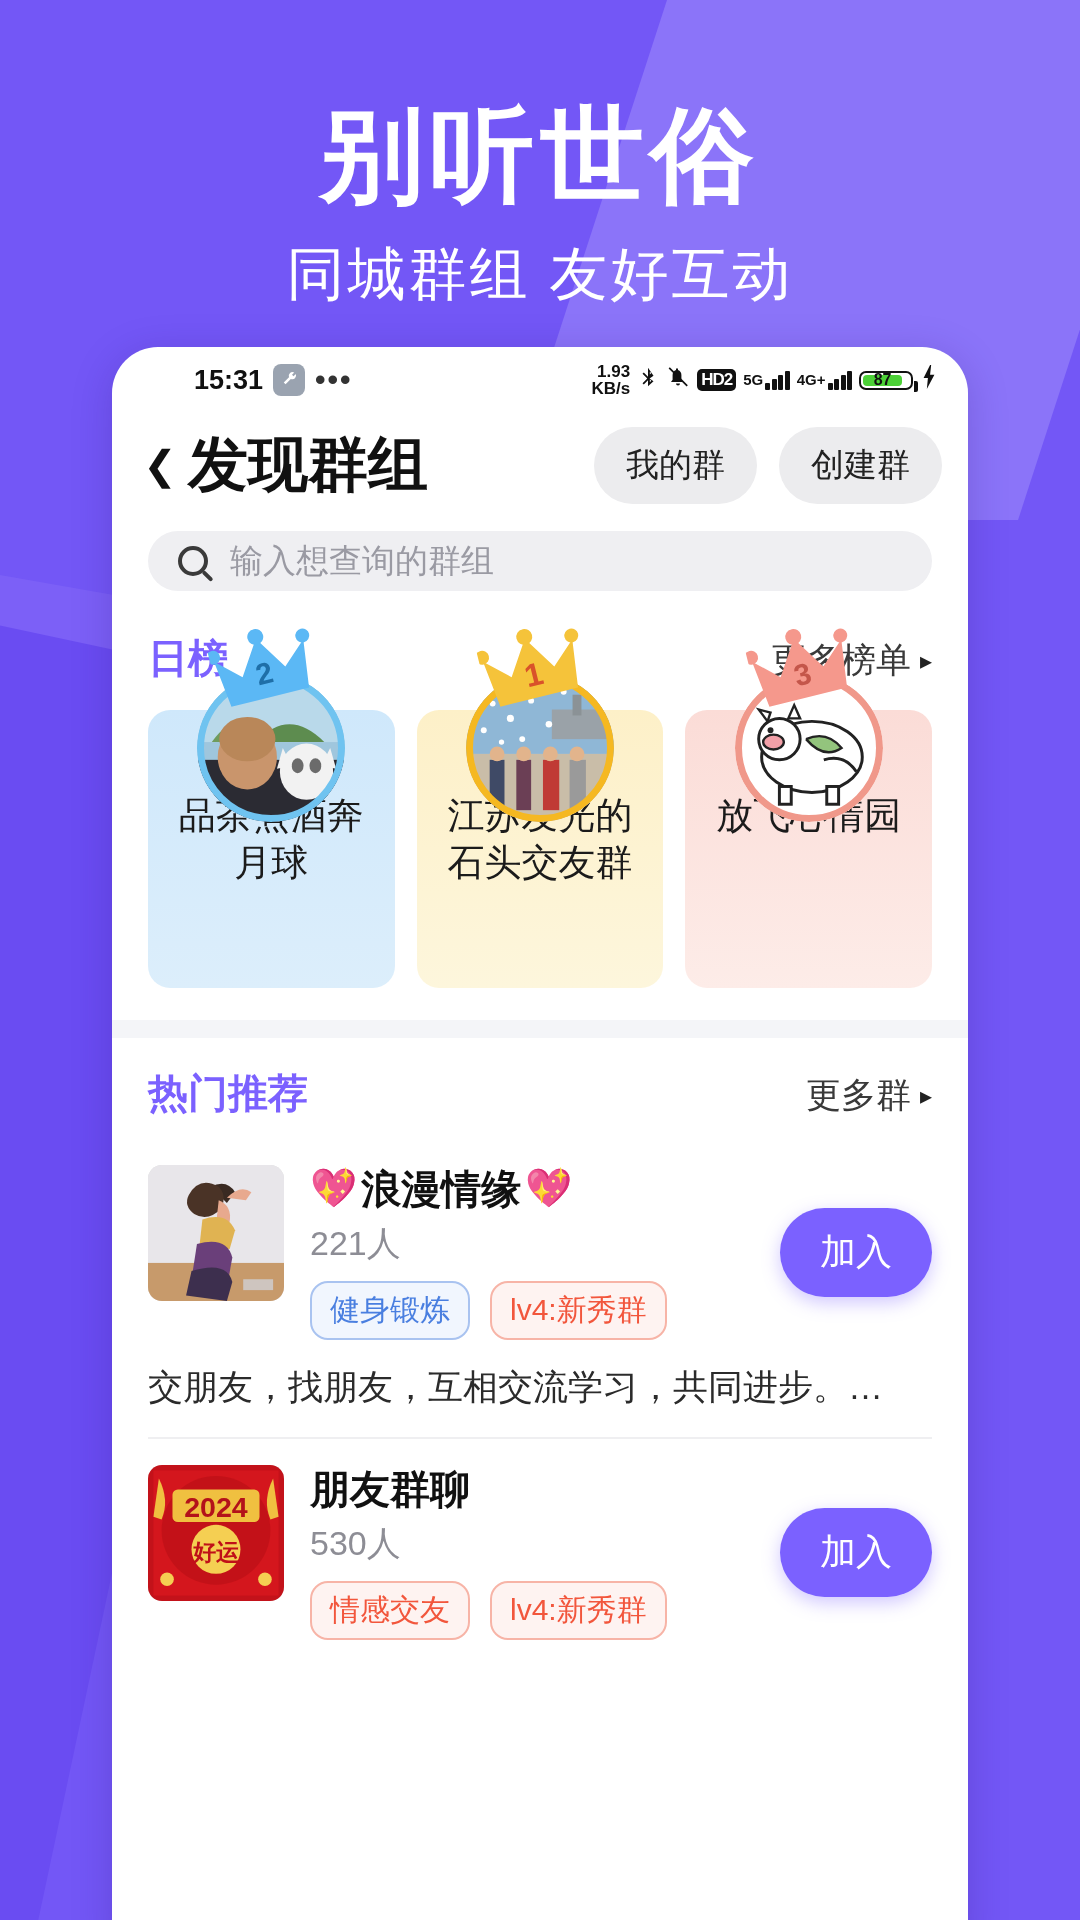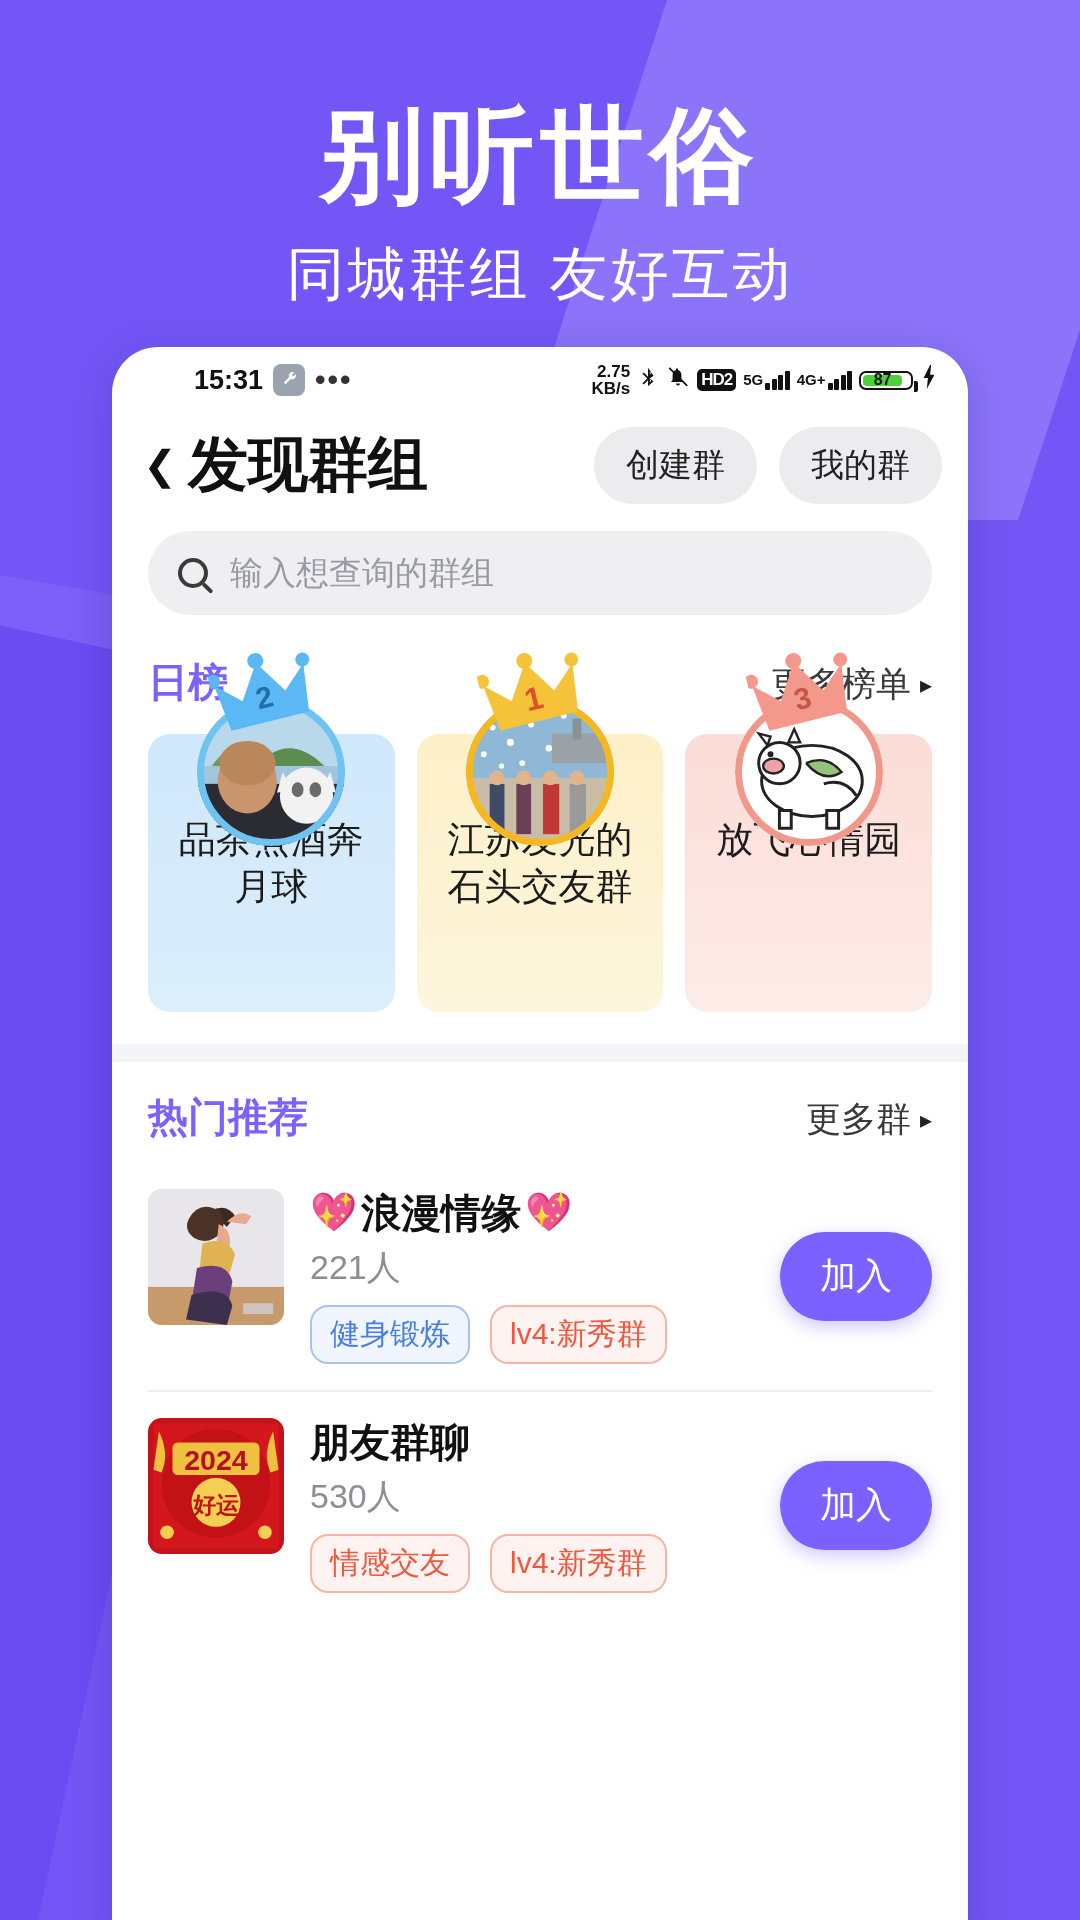--- a/index.html
+++ b/index.html
@@ -97,21 +97,21 @@
   #page-title { font-size:60px; font-weight:700; color:#111; margin-left:8px; }
   #header-actions { margin-left:auto; display:flex; gap:22px; }
   .pill {
     background:#ECECEE; color:#222; font-size:33px;
     padding:16px 32px; border-radius:44px; white-space:nowrap;
   }
 
   
   #search-wrap { padding:14px 36px 26px; }
   #search-box {
-    background:#EFEFF2; border-radius:44px; height:84px;
+    background:#EFEFF2; border-radius:44px; height:60px;
     display:flex; align-items:center; padding:0 30px; gap:22px;
   }
   .mag {
     width:30px; height:30px; border:4px solid #3A3A3A; border-radius:50%;
     position:relative; flex:none;
   }
   .mag:after {
     content:""; position:absolute; right:-10px; bottom:-6px;
     width:13px; height:4px; background:#3A3A3A; border-radius:3px;
     transform:rotate(45deg);
@@ -211,21 +211,21 @@
       <span>15:31</span>
       <span class="wrench-chip">
         <svg width="18" height="18" viewBox="0 0 24 24" fill="#fff">
           <path d="M21 4a5 5 0 0 1-6.6 6.6l-7 7-2.4-2.4 7-7A5 5 0 0 1 19 2l-3 3 2 2 3-3z"></path>
         </svg>
       </span>
       <span class="dots">•••</span>
     </div>
     <div class="sb-right">
       <span class="netspeed">
-        <span>2.75</span><br>
+        <span>1.93</span><br>
         <span>KB/s</span>
       </span>
       <span class="sbicon">
         <svg width="22" height="26" viewBox="0 0 24 24" fill="#111">
           <path d="M12 2v9.6L7.4 7 6 8.4l5.2 5.2L6 18.8 7.4 20.2 12 15.6V22l6-5.5-4.3-3 4.3-3L12 2zm2 4.3l1.6 1.4L14 9.4V6.3zm0 8.3l1.6 1.4L14 17.7v-3.1z"></path>
         </svg>
       </span>
       <span class="sbicon">
         <svg width="24" height="24" viewBox="0 0 24 24" fill="#111">
           <path d="M5 17h12l-1.6-2.2V10a5.4 5.4 0 0 0-3.4-5V3.6h-2V5A5.4 5.4 0 0 0 6.6 10v4.8L5 17zm5 1.6a2 2 0 0 0 4 0h-4z"></path>
@@ -259,22 +259,22 @@
             <path d="M7 1L1 13h4l-1 10 7-13H7l1-9z"></path>
           </svg>
       </span>
     </div>
   </div>
 
   <div id="app-header">
     <span id="back-icon">❮</span>
     <span id="page-title">发现群组</span>
     <div id="header-actions">
+      <span class="pill">我的群</span>
       <span class="pill">创建群</span>
-      <span class="pill">我的群</span>
     </div>
   </div>
 
   <div id="search-wrap">
     <div id="search-box">
       <span class="mag"></span>
       <span id="search-placeholder">输入想查询的群组</span>
     </div>
   </div>
 
@@ -422,20 +422,21 @@
           <span class="emoji">💖</span>
         </div>
         <div class="gi-count">221人</div>
         <div class="gi-tags">
           <span class="tag blue">健身锻炼</span>
           <span class="tag red">lv4:新秀群</span>
         </div>
       </div>
       <div class="join-btn">加入</div>
     </div>
+    <div class="gi-desc">交朋友，找朋友，互相交流学习，共同进步。…</div>
     <div class="gi-sep"></div>
   </div>
 
   <div class="group-item">
     <div class="gi-top">
       <div class="gi-thumb">
         <svg width="136" height="136" viewBox="0 0 100 100">
           <rect width="100" height="100" fill="#c3121a"></rect>
           <rect x="4" y="4" width="92" height="92" fill="#d4161d"></rect>
           <circle cx="50" cy="48" r="40" fill="#b80f16" opacity=".6"></circle>

